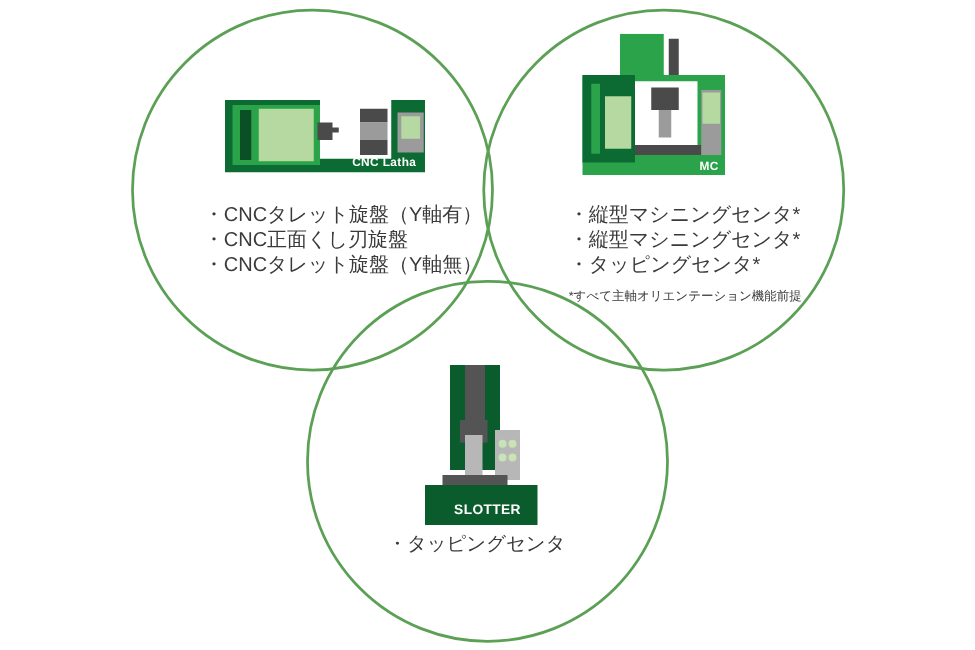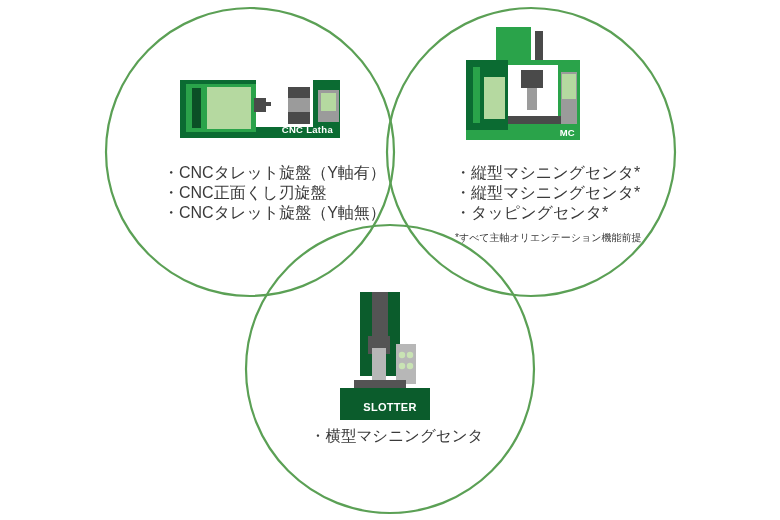--- a/index.html
+++ b/index.html
@@ -197,17 +197,17 @@
     <ul class="item-list">
       <li>・縦型マシニングセンタ*</li>
       <li>・縦型マシニングセンタ*</li>
       <li>・タッピングセンタ*</li>
     </ul>
     <div class="footnote">*すべて主軸オリエンテーション機能前提</div>
   </div>
 
   <div class="group" id="slotter-text">
     <ul class="item-list">
-      <li>・横型マシニングセンタ</li>
+      <li>・タッピングセンタ</li>
     </ul>
   </div>
 
 </div>
 
 </body></html>

